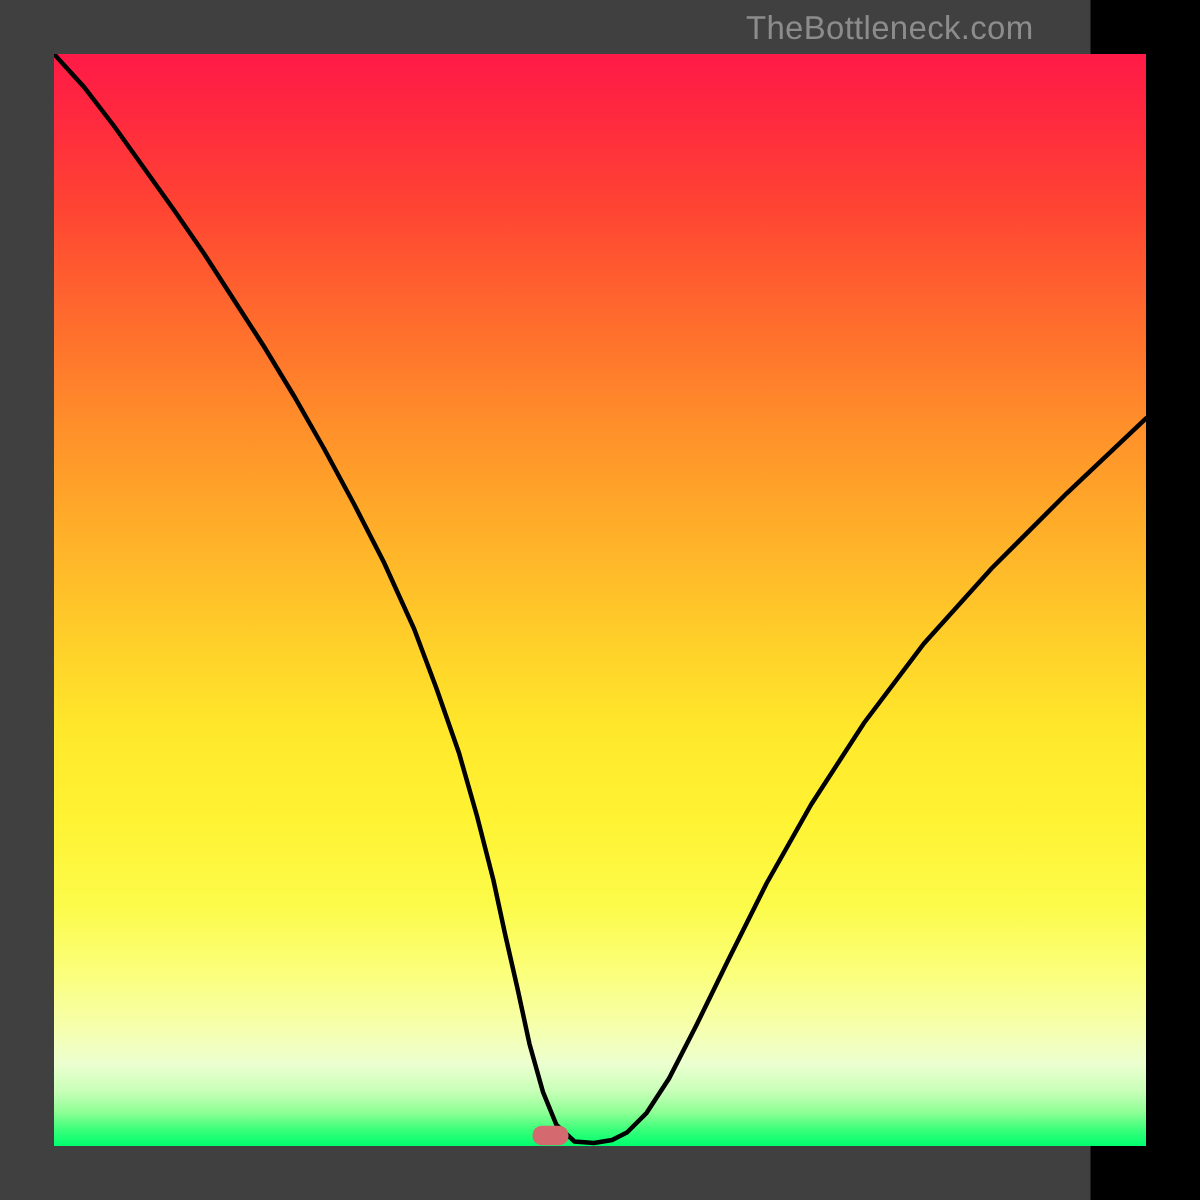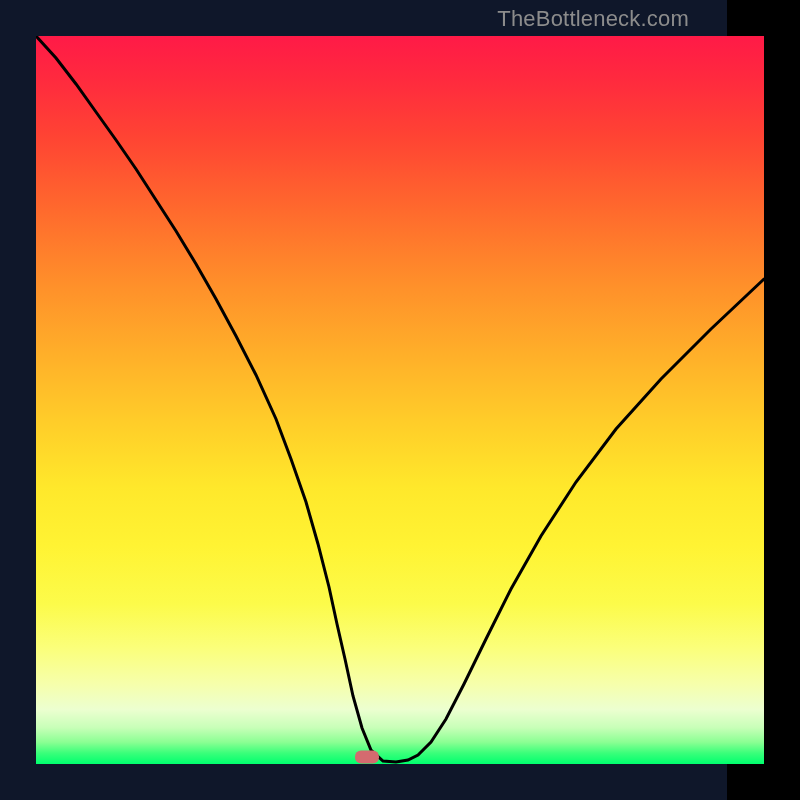--- a/index.html
+++ b/index.html
@@ -9,21 +9,21 @@
     background: #000;
     position: relative;
     font-family: Arial, sans-serif;
   }
   .frame {
     position: absolute;
     top: 0;
     left: 0;
     width: 727px;
     height: 800px;
-    background: #0f172a;
+    background: #404040;
   }
   .plot-area {
     position: absolute;
     top: 36px;
     left: 36px;
     width: 728px;
     height: 728px;
     overflow: hidden;
   }
   .gradient {

